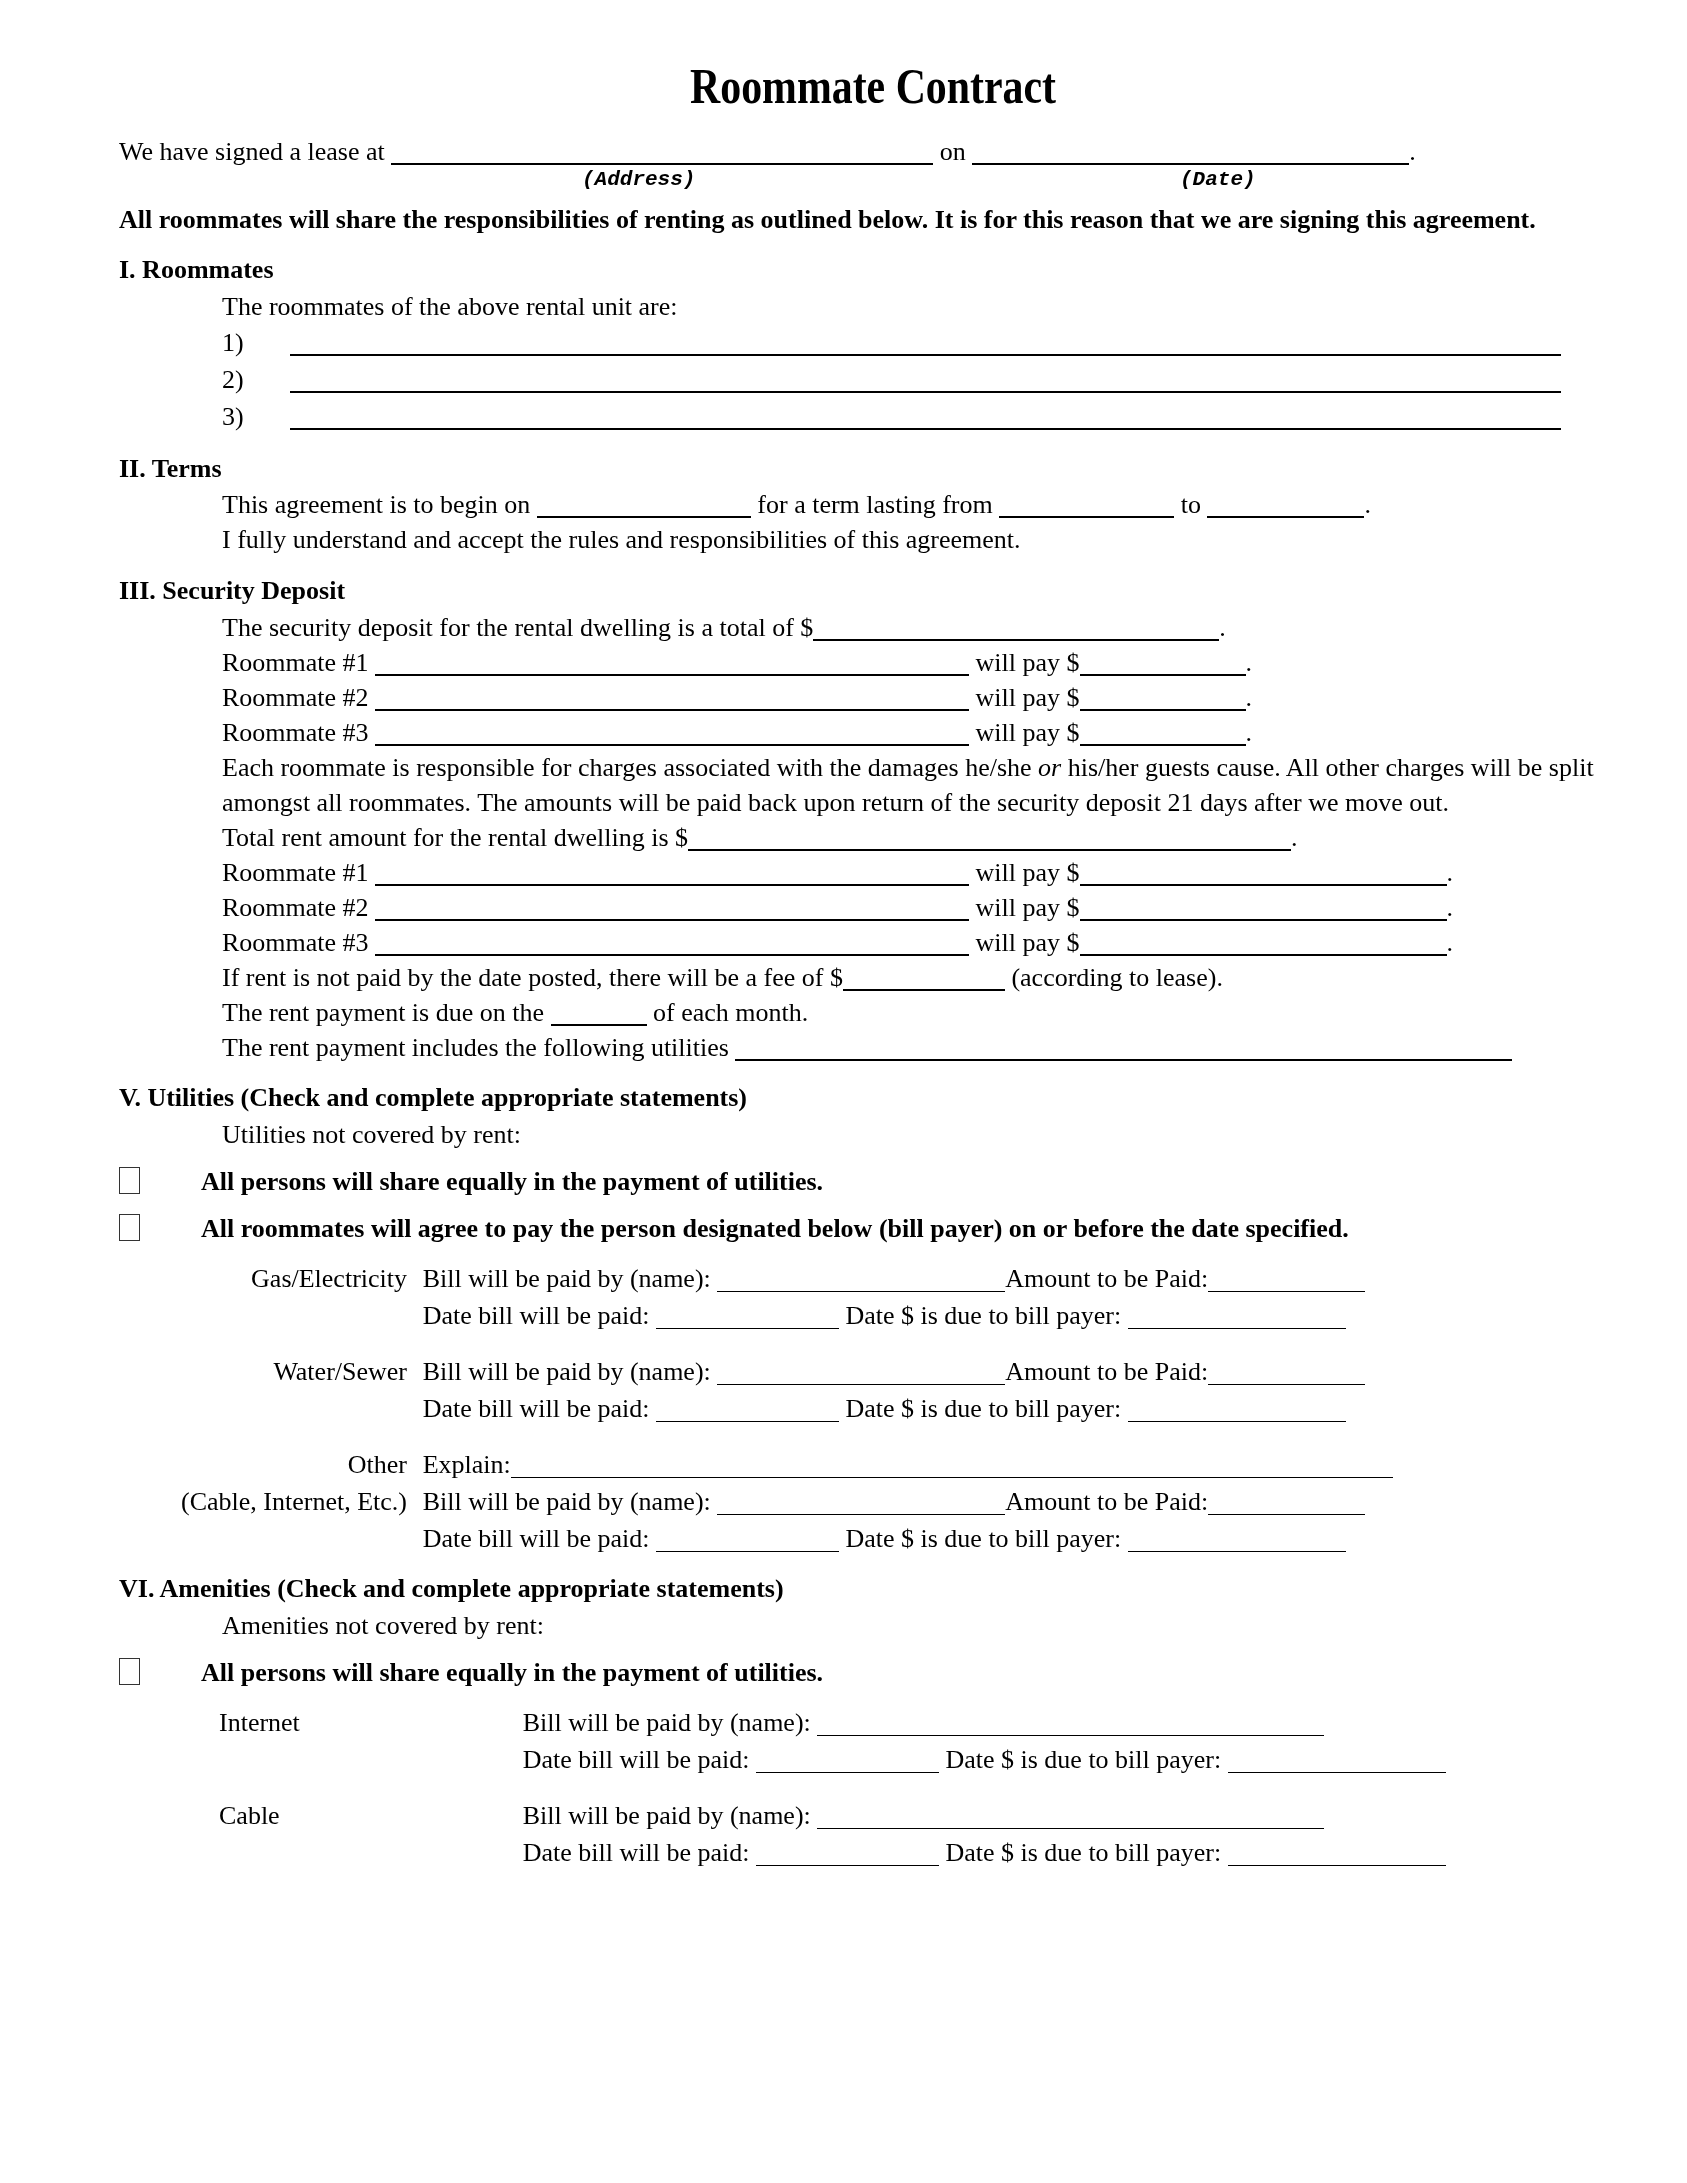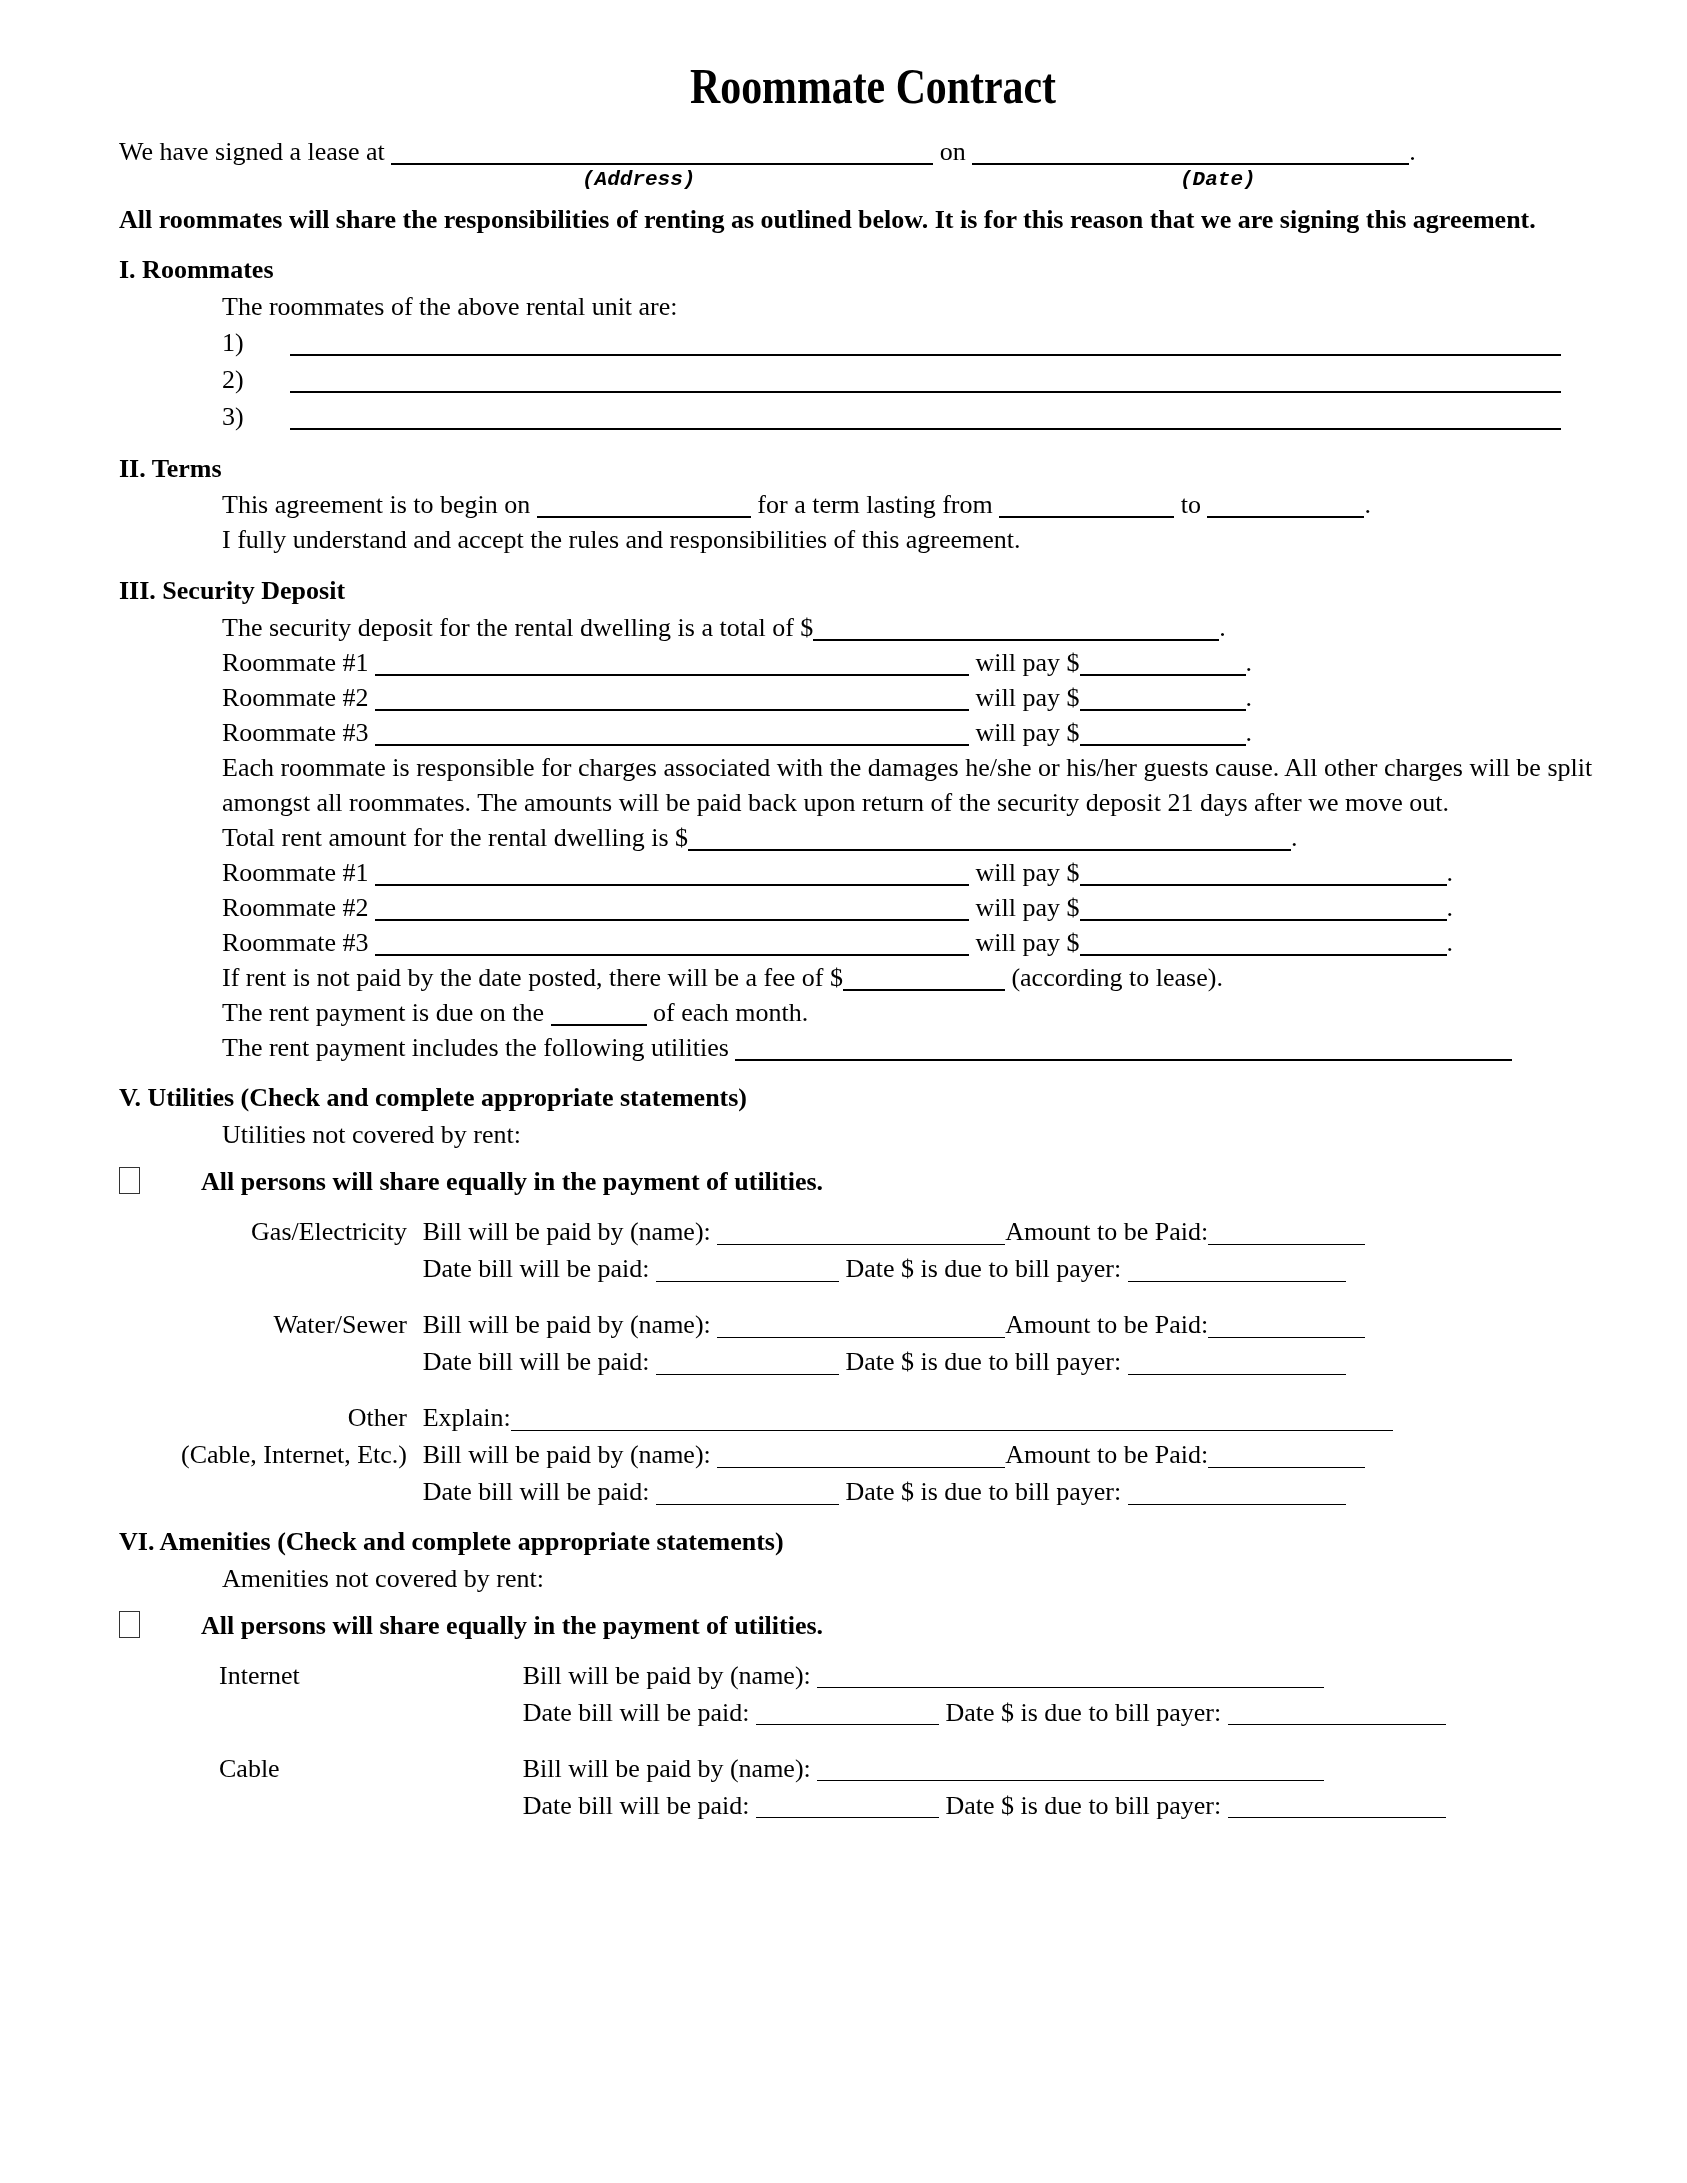--- a/index.html
+++ b/index.html
@@ -21,21 +21,21 @@
     line-height:1.0;
     margin:0 0 23px 0;
     font-family:"Liberation Serif","DejaVu Serif",serif;
     transform:scaleX(0.82);
     transform-origin:center;
   }
 
   
   .line{font-size:26px;line-height:35px;white-space:nowrap;}
   .wrapline{font-size:26px;line-height:35px;}
-  .ital{}
+  .ital{font-style:italic;}
 
   .sec-head{
     font-size:26px;font-weight:bold;line-height:35px;
     margin-top:15.7px;margin-bottom:1.7px;
   }
   .indent{margin-left:103px;}
 
   
   .u{
     display:inline-block;
@@ -177,20 +177,23 @@
     <span>The rent payment includes the following utilities</span>
     <span class="u" style="width:777px"></span>
   </div>
 
   <div class="sec-head">V. Utilities (Check and complete appropriate statements)</div>
   <div class="line indent">Utilities not covered by rent:</div>
 
   <div class="cb-row indent">
     <span class="cbox"></span><span>All persons will share equally in the payment of utilities.</span>
   </div>
+  <div class="cb-row indent">
+    <span class="cbox"></span><span>All roommates will agree to pay the person designated below (bill payer) on or before the date specified.</span>
+  </div>
 
   <div class="util-grid">
 
     <div class="util-row">
       <div class="util-label">Gas/Electricity</div>
       <div class="util-body">
         <div class="sub-line">
           <span>Bill will be paid by (name):</span>
           <span class="u-thin" style="width:288px"></span><span>Amount to be Paid:</span><span class="u-thin" style="width:157px"></span>
         </div>

